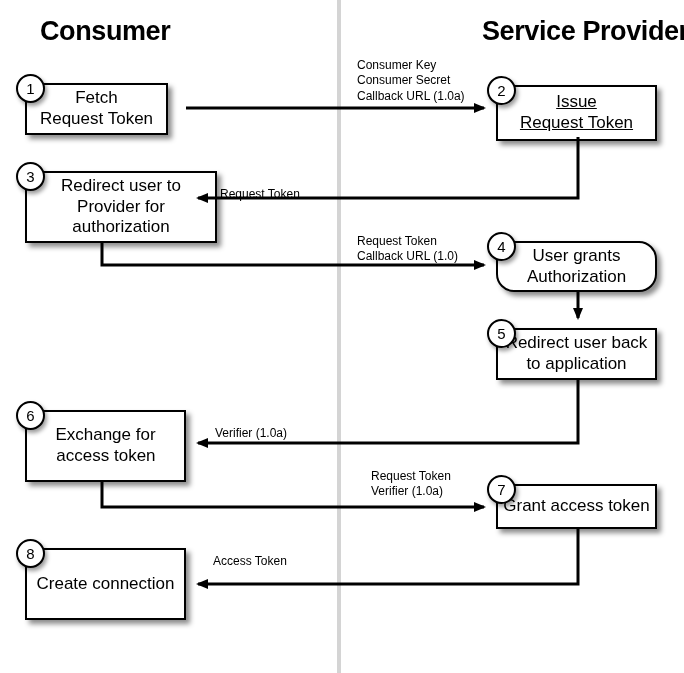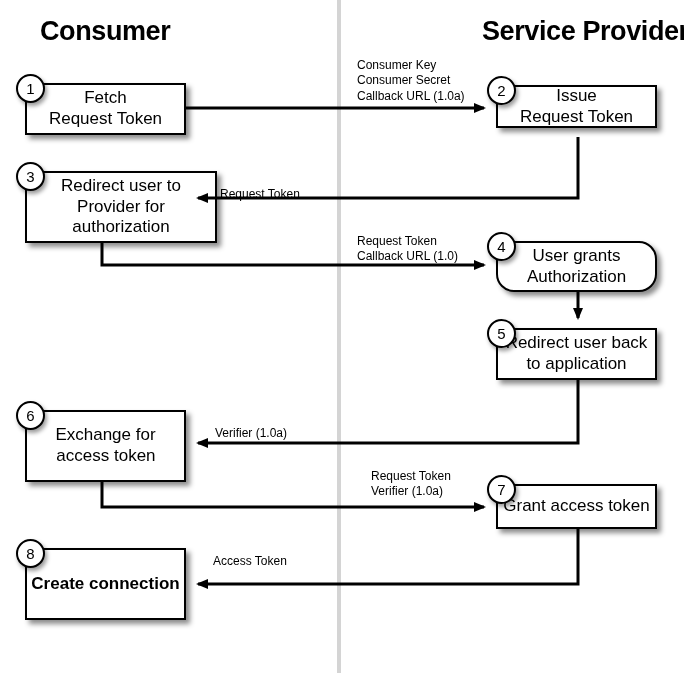--- a/index.html
+++ b/index.html
@@ -111,27 +111,27 @@
 
     <path d="M578,292 L578,318" fill="none" stroke="#000" stroke-width="3" marker-end="url(#arrowD)"></path>
 
     <path d="M578,380 L578,443 L198,443" fill="none" stroke="#000" stroke-width="3" marker-end="url(#arrowL)"></path>
 
     <path d="M102,482 L102,507 L484,507" fill="none" stroke="#000" stroke-width="3" marker-end="url(#arrowR)"></path>
 
     <path d="M578,529 L578,584 L198,584" fill="none" stroke="#000" stroke-width="3" marker-end="url(#arrowL)"></path>
   </svg>
 
-  <div class="node" style="left:25px;top:83px;width:161px;height:52px;">
+  <div class="node" style="left:25px;top:83px;width:143px;height:52px;">
     <span class="node-label">Fetch
 Request Token</span>
   </div>
   <div class="badge" style="left:16px;top:74px;">1</div>
 
-  <div class="node" style="left:496px;top:85px;width:161px;height:43px;">
+  <div class="node" style="left:496px;top:85px;width:161px;height:56px;text-decoration:underline;">
     <span class="node-label">Issue
 Request Token</span>
   </div>
   <div class="badge" style="left:487px;top:76px;">2</div>
 
   <div class="node" style="left:25px;top:171px;width:192px;height:72px;">
     <span class="node-label">Redirect user to
 Provider for
 authorization</span>
   </div>
@@ -153,21 +153,21 @@
     <span class="node-label">Exchange for
 access token</span>
   </div>
   <div class="badge" style="left:16px;top:401px;">6</div>
 
   <div class="node" style="left:496px;top:484px;width:161px;height:45px;">
     <span class="node-label">Grant access token</span>
   </div>
   <div class="badge" style="left:487px;top:475px;">7</div>
 
-  <div class="node" style="left:25px;top:548px;width:161px;height:72px;font-weight:bold;">
+  <div class="node" style="left:25px;top:548px;width:161px;height:72px;">
     <span class="node-label">Create connection</span>
   </div>
   <div class="badge" style="left:16px;top:539px;">8</div>
 
   <div class="edge-label" style="left:357px;top:58px;">Consumer Key
 Consumer Secret
 Callback URL (1.0a)</div>
 
   <div class="edge-label" style="left:220px;top:187px;">Request Token</div>
 

